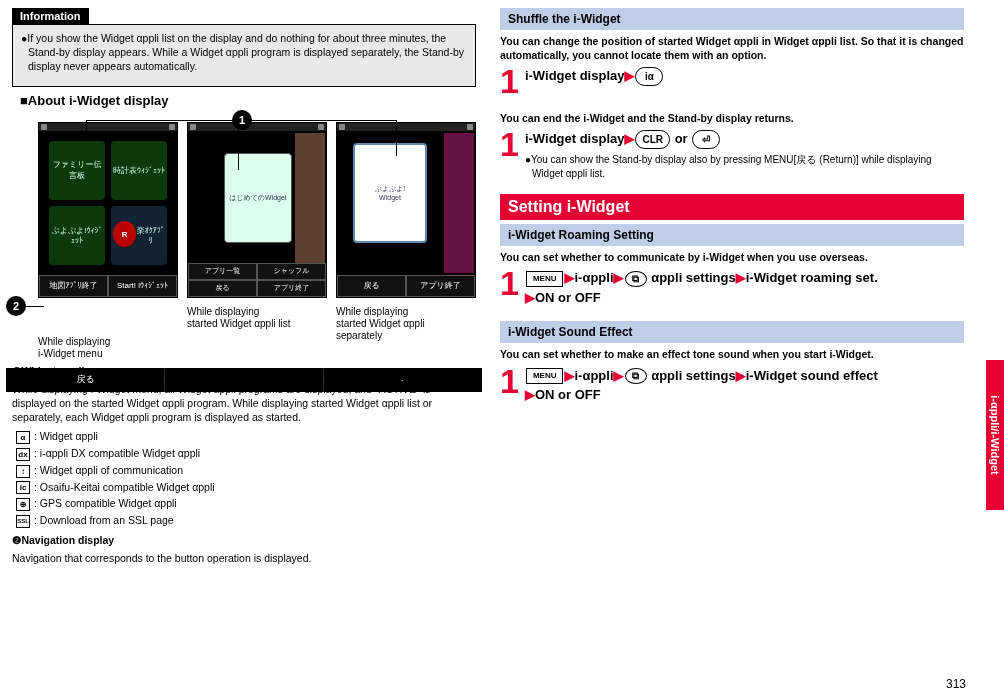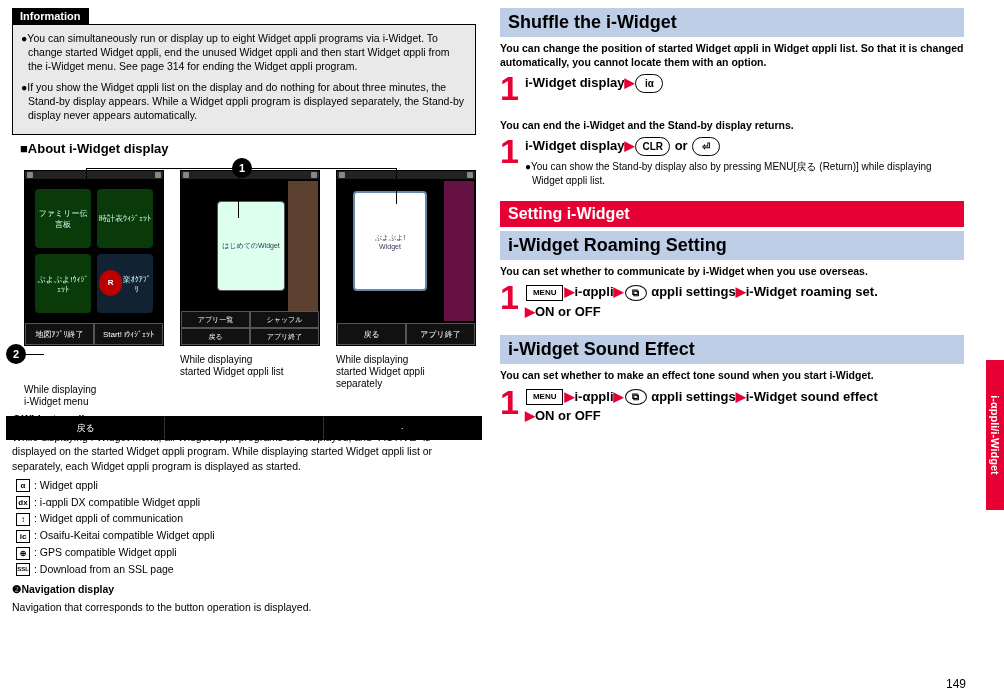--- a/index.html
+++ b/index.html
@@ -28,21 +28,21 @@
   
   .callout{position:absolute;width:20px;height:20px;background:#000;border-radius:50%;color:#fff;display:flex;align-items:center;justify-content:center;font-size:11px;font-weight:bold;z-index:5}
   .cline{position:absolute;background:#000;z-index:4}
   
   .iconrow{font-size:10.5px;line-height:1.6;padding-left:4px}
   .iconbox{display:inline-block;width:14px;height:13px;border:1px solid #000;background:#fff;vertical-align:middle;margin-right:4px;position:relative;font-size:8px;text-align:center;line-height:11px;font-weight:bold}
   .para{font-size:10.5px;line-height:1.35;margin:4px 0}
   .numcirc{font-weight:bold}
 
   
-  .bluehead{background:#becee6;font-weight:bold;padding:4px 8px;font-size:18px;margin-bottom:4px}
+  .bluehead{background:#becee6;font-weight:bold;padding:4px 8px;font-size:12px;margin-bottom:4px}
   .redhead{background:#e60033;color:#fff;font-weight:bold;padding:4px 8px;font-size:16px;margin:8px 0 4px}
   .bodytxt{font-size:10.5px;line-height:1.35;font-weight:bold;margin-bottom:4px}
   .stepwrap{display:flex;align-items:flex-start;gap:6px;margin:4px 0 14px}
   .bignum{color:#e60033;font-size:34px;font-weight:bold;line-height:0.9;font-family:Arial}
   .stepline{font-size:13px;font-weight:bold;line-height:1.5}
   .tri{color:#e60033}
   .keybox{display:inline-block;border:1.5px solid #000;border-radius:0;padding:1px 6px;font-size:10px;vertical-align:middle;background:#fff;margin:0 1px}
   .keybox.round{border-radius:50%;width:22px;height:16px;padding:0;text-align:center;line-height:14px}
   .keybox.wide{border-radius:10px;min-width:28px;text-align:center}
   .note{font-size:10px;line-height:1.35;text-indent:-7px;padding-left:7px}
@@ -63,39 +63,38 @@
   .popup{position:absolute;left:16px;top:20px;width:74px;height:100px;background:#fff;border:2px solid #68a;border-radius:4px;display:flex;align-items:center;justify-content:center;font-size:7px;color:#335;text-align:center;box-shadow:2px 2px 2px rgba(0,0,0,.4)}
 </style>
 </head>
 <body>
 
 <div class="page">
 
   <div class="col">
     <div class="info-head">Information</div>
     <div class="info-box">
-      <p>●You can simultaneously run or display up to eight Widget αppli programs via i-Widget. To change started Widget αppli, end the unused Widget αppli and then start Widget αppli from the i-Widget menu. See page 314 for ending the Widget αppli program.</p>
       <p>●If you show the Widget αppli list on the display and do nothing for about three minutes, the Stand-by display appears. While a Widget αppli program is displayed separately, the Stand-by display never appears automatically.</p>
     </div>
 
     <div class="sect">■About i-Widget display</div>
 
     <div class="screens">
 
       <div class="callout" style="left:220px;top:-12px">1</div>
       <div class="cline" style="left:74px;top:-2px;width:310px;height:1px"></div>
       <div class="cline" style="left:229px;top:-12px;width:1px;height:10px"></div>
       <div class="cline" style="left:74px;top:-2px;width:1px;height:18px"></div>
       <div class="cline" style="left:226px;top:-2px;width:1px;height:50px"></div>
       <div class="cline" style="left:384px;top:-2px;width:1px;height:36px"></div>
 
       <div class="callout" style="left:-6px;top:174px">2</div>
       <div class="cline" style="left:14px;top:184px;width:18px;height:1px"></div>
 
-      <div class="phone" style="margin-left:12px">
+      <div class="phone" style="margin-left:26px">
         <div class="screen">
           <div class="status">
               <span></span>
               <span></span>
             </div>
           <div class="grid2x2">
             <div class="cell">
                 <span>ファミリー伝言板</span>
               </div>
             <div class="cell">
@@ -223,13 +222,13 @@
         <span class="keybox" style="font-size:8px">MENU</span><span class="tri">▶</span><span>i-αppli</span><span class="tri">▶</span><span class="keybox round">⧉</span> <span>αppli settings</span><span class="tri">▶</span><span>i-Widget sound effect</span><br>
         <span class="tri">▶</span><span>ON or OFF</span>
       </div>
     </div>
   </div>
 </div>
 
 <div class="sidetab">
     <span>i-αppli/i-Widget</span>
   </div>
-<div class="pagenum">149</div>
+<div class="pagenum">313</div>
 
 </body></html>

